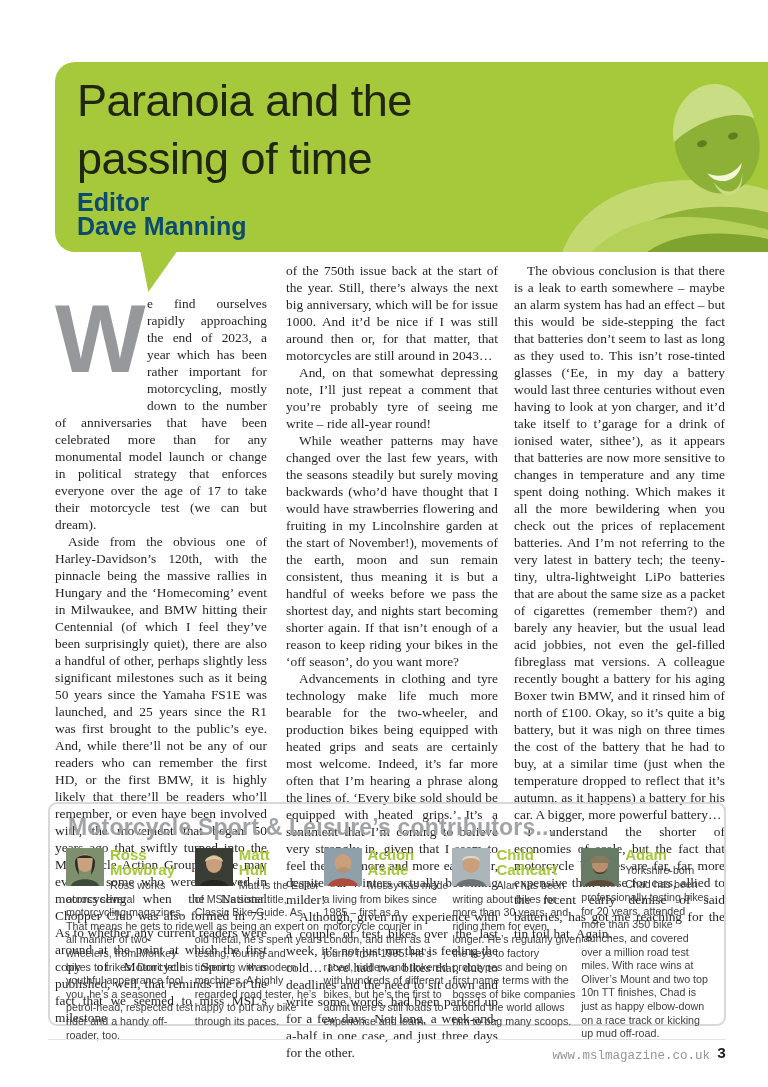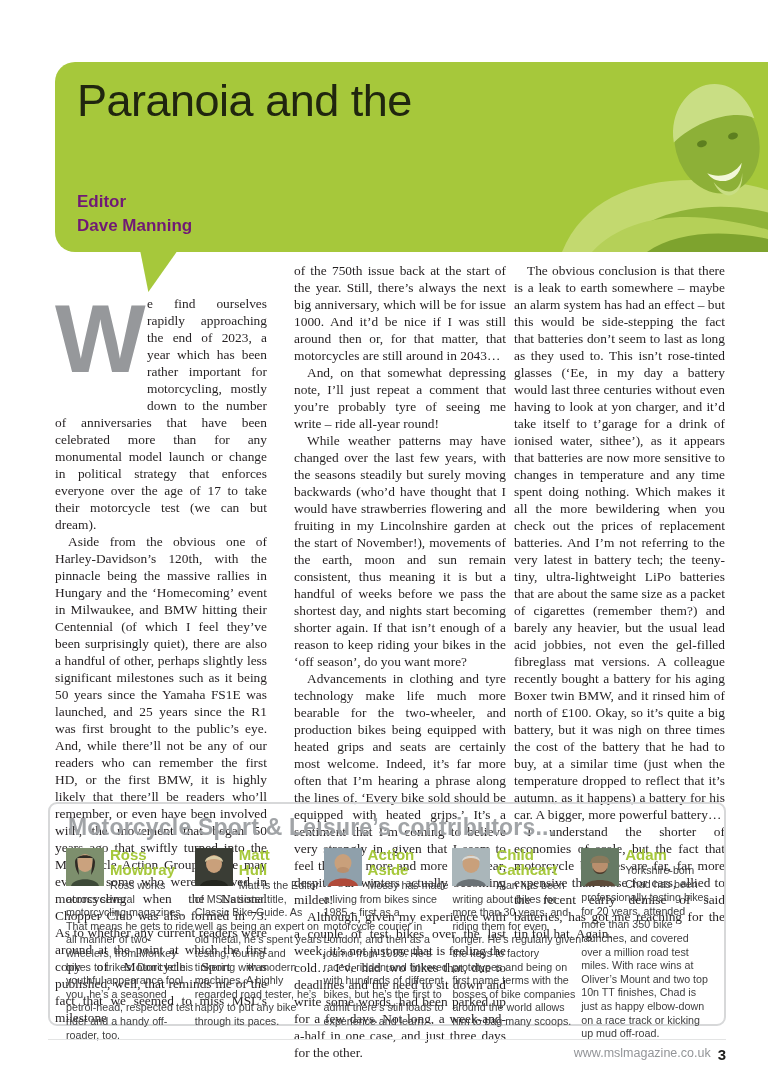--- a/index.html
+++ b/index.html
@@ -7,54 +7,54 @@
         font-family:"Liberation Serif",serif;color:#231f20;}
 
   
   .header-block{position:absolute;left:55px;top:62px;width:757px;height:190px;
                 background:#a6c83b;border-radius:20px;overflow:hidden;}
   .header-title{position:absolute;left:22px;top:10px;
                 font-family:"Liberation Sans",sans-serif;font-weight:300;
                 font-size:45px;line-height:58px;letter-spacing:-0.5px;color:#20260f;}
   .header-editor{position:absolute;left:22px;top:182px;
                  font-family:"Liberation Sans",sans-serif;font-weight:700;
-                 font-size:17px;line-height:24px;color:#701a75;
+                 font-size:25px;line-height:24px;color:#0c4a6e;
                  top:auto;bottom:14px;}
   .portrait{position:absolute;right:0;top:0;width:260px;height:190px;}
   .speech-tail{position:absolute;left:140px;top:250px;width:38px;height:42px;
                background:#a6c83b;clip-path:polygon(0 0,100% 0,22% 100%);}
 
   
   .col{position:absolute;font-size:13.4px;line-height:17px;text-align:justify;}
   .col p{margin:0;}
   .col p.ind{text-indent:13px;}
   #col1{left:55px;top:295px;width:212px;}
-  #col2{left:294px;top:262px;width:212px;}
+  #col2{left:286px;top:262px;width:212px;}
   #col3{left:514px;top:262px;width:211px;}
   .drop-cap{float:left;width:92px;height:106px;
             font-family:"Liberation Sans",sans-serif;font-weight:700;
             font-size:96px;line-height:88px;color:#96989b;letter-spacing:-3px;}
 
   
   .contrib-box{position:absolute;left:48px;top:802px;width:678px;height:224px;
                border:2px solid #d7d8d9;border-radius:9px;box-sizing:border-box;
                padding:10px 14px 8px 16px;font-family:"Liberation Sans",sans-serif;}
   .contrib-heading{font-size:23px;font-weight:700;color:#a1a4a7;letter-spacing:0.2px;
                    margin:0 0 5px 2px;}
   .contrib-grid{display:flex;}
   .contrib-card{flex:1 1 0;min-width:0;}
   .contrib-photo{float:left;width:38px;height:38px;margin:2px 6px 2px 0;display:block;}
   .contrib-name{font-size:15px;line-height:15px;font-weight:700;color:#a6c83b;
                 padding-top:1px;}
   .contrib-bio{font-size:10.7px;line-height:13.6px;color:#404041;margin-top:2px;}
 
   
   .footer-rule{position:absolute;left:48px;right:42px;top:1039px;height:1px;background:#e3e4e4;}
-  .footer{position:absolute;right:42px;top:1046px;display:flex;align-items:flex-start;
-          font-family:Liberation Sans, sans-serif;}
+  .footer{position:absolute;right:42px;top:1046px;display:flex;align-items:flex-end;
+          font-family:Liberation Mono, monospace;}
   .footer-url{font-size:12.5px;color:#939598;}
   .footer-page{font-size:15px;font-weight:700;color:#1d1d1b;margin-left:7px;}
 </style>
 </head>
 <body>
 
 <div class="page">
 
   <div class="header-block">
     <svg class="portrait" viewBox="0 0 260 190" preserveAspectRatio="xMaxYMid slice">
@@ -67,20 +67,21 @@
         <ellipse cx="150" cy="78" rx="5" ry="3.4" fill="#5d7f1f"></ellipse>
         <ellipse cx="182" cy="78" rx="5" ry="3.4" fill="#5d7f1f"></ellipse>
         <path d="M148,108 C158,116 174,116 184,106 C178,124 154,124 148,108 Z" fill="#f2f7d8"></path>
         <path d="M152,118 C160,136 176,136 182,116 C178,140 156,142 152,118 Z" fill="#c9de84"></path>
       </g>
       <path d="M40,190 C70,158 120,150 170,158 C215,165 245,175 258,190 Z" fill="#b5d058"></path>
       <path d="M95,190 C120,172 160,168 200,174 C230,179 248,184 256,190 Z" fill="#7ea32e"></path>
     </svg>
     <div class="header-title">
       <div>Paranoia and the</div>
+      <div>passing of time</div>
     </div>
     <div class="header-editor">
       <div>Editor</div>
       <div>Dave Manning</div>
     </div>
   </div>
   <div class="speech-tail"></div>
 
   <div class="col" id="col1">
     <p><span class="drop-cap">W</span><span>e find ourselves rapidly approaching the end of 2023, a year which has been rather important for motorcycling, mostly down to the number of anniversaries that have been celebrated more than for any monumental model launch or change in political strategy that enforces everyone over the age of 17 to take their motorcycle test (we can but dream).</span></p>

